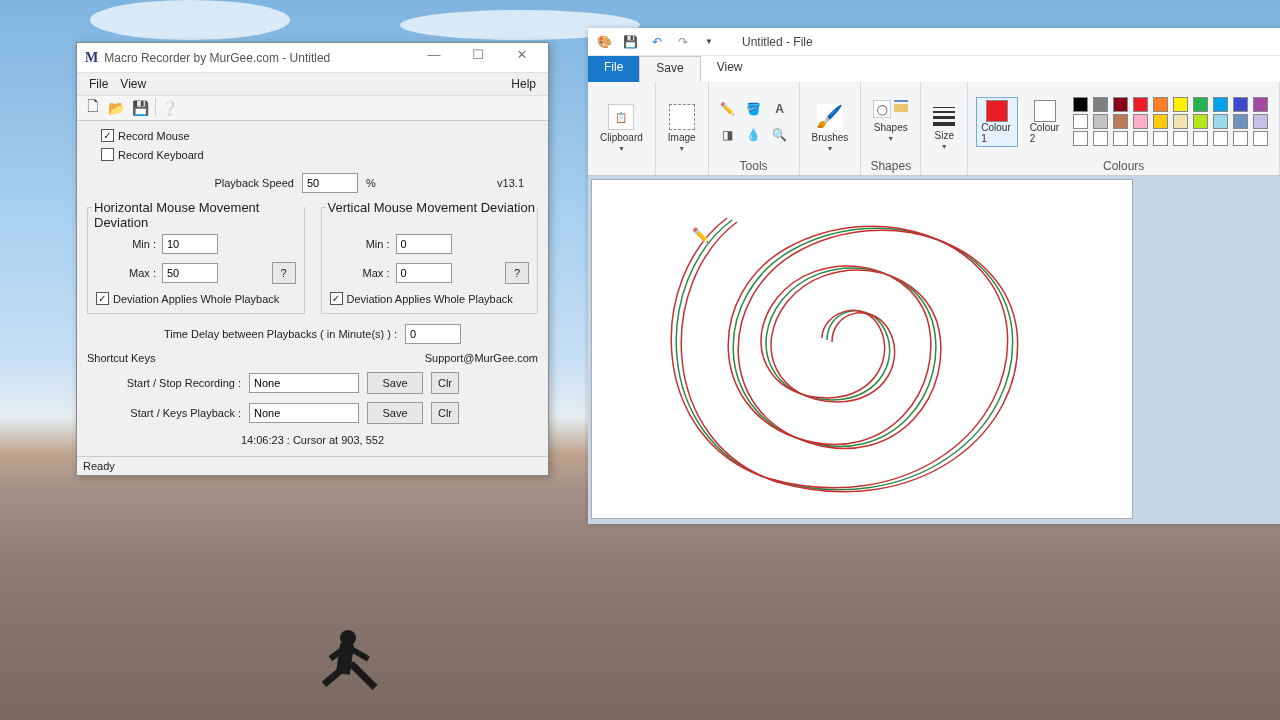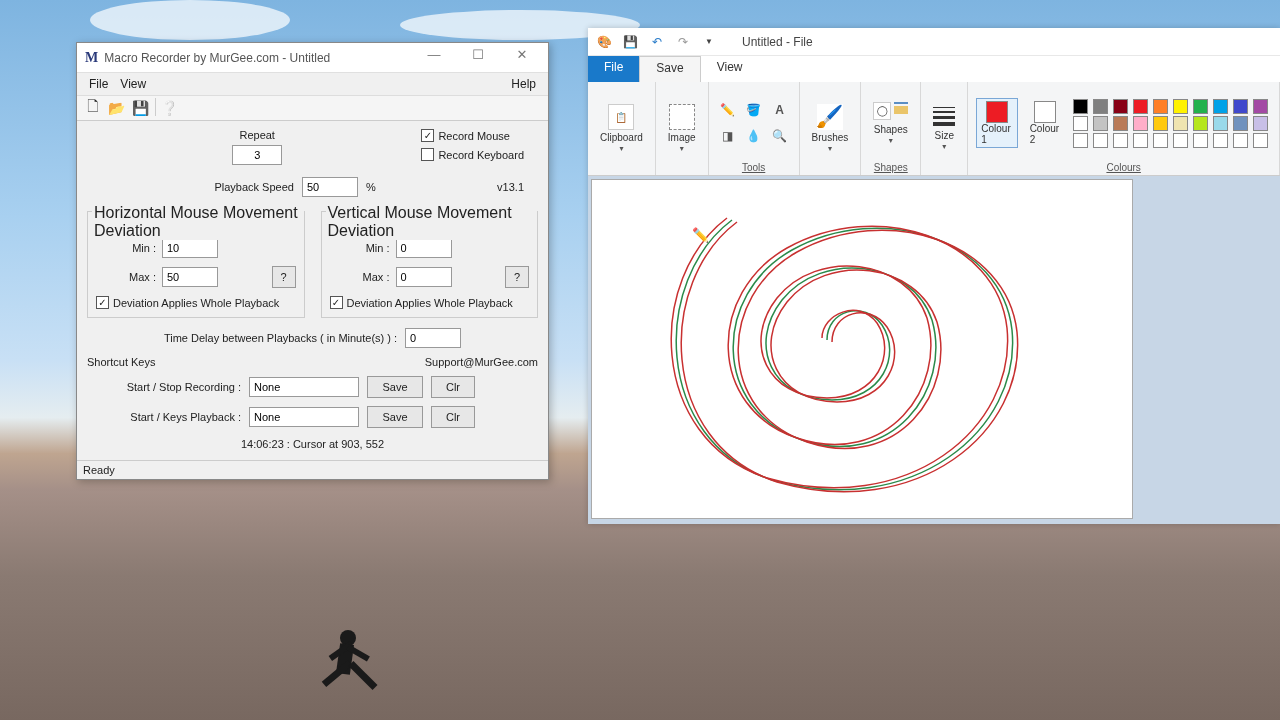--- a/index.html
+++ b/index.html
@@ -46,25 +46,25 @@
 .mr-blue-btn {
   width: 135px; height: 48px; border: 2px solid #0078d7; background: #f0f0f0;
   display: flex; align-items: center; justify-content: center; font-size: 12px;
 }
 .mr-txt { font-size: 11px; }
 .mr-input { border: 1px solid #999; background: #fff; height: 20px; padding: 0 4px; font-size: 11px; text-align: left; }
 .mr-input.c { text-align: center; }
 .mr-chk { display: flex; align-items: center; gap: 4px; font-size: 11px; }
 .mr-chk .box { width: 13px; height: 13px; border: 1px solid #555; background: #fff; display: flex; align-items: center; justify-content: center; font-size: 10px; color: #222; }
 .mr-fieldset { border: 1px solid #ccc; padding: 26px 8px 8px; font-size: 11px; position: relative; flex: 1; }
-.mr-fieldset .legend { position: absolute; top: -8px; left: 4px; background: #f0f0f0; padding: 0 2px; font-size: 16px; }
+.mr-fieldset .legend { position: absolute; top: -8px; left: 4px; background: #f0f0f0; padding: 0 2px; font-size: 13px; }
 .mr-fieldset .frow { display: flex; align-items: center; gap: 6px; margin-bottom: 8px; }
 .mr-qbtn { width: 24px; height: 22px; border: 1px solid #999; background: #e7e7e7; display: flex; align-items: center; justify-content: center; }
 .mr-smbtn { width: 56px; height: 22px; border: 1px solid #999; background: #e7e7e7; font-size: 11px; display: flex; align-items: center; justify-content: center; }
-.mr-smbtn.sm { width: 44px; }
+.mr-smbtn.sm { width: 28px; }
 .mr-status { border-top: 1px solid #ccc; padding: 3px 6px; font-size: 11px; background: #f0f0f0; }
 
 
 .paint-window {
   position: absolute; left: 588px; top: 28px; right: 0px;
   background: #fff; box-shadow: 0 0 6px rgba(0,0,0,0.2);
   font-size: 12px;
 }
 .paint-titlebar {
   height: 28px; background: #fff; display: flex; align-items: center; padding: 0 8px;
@@ -76,21 +76,21 @@
 .paint-tabs { display: flex; height: 26px; }
 .paint-tab { padding: 4px 16px; font-size: 12px; color: #333; }
 .paint-tab.file { background: #1979ca; color: #fff; }
 .paint-tab.active { border: 1px solid #ccc; border-bottom: none; background: #f5f5f5; }
 .paint-ribbon {
   background: #f4f5f6; border-bottom: 1px solid #ccc; display: flex;
   height: 94px; align-items: stretch;
 }
 .rgrp { border-right: 1px solid #d8d8d8; display: flex; flex-direction: column; align-items: center; padding: 4px 8px 2px; position: relative; }
 .rgrp .gtop { flex: 1; display: flex; align-items: center; gap: 6px; }
-.rgrp .glabel { font-size: 10px; color: #555; padding-top: 2px; text-decoration: underline; }
+.rgrp .glabel { font-size: 12px; color: #555; padding-top: 2px; }
 .rgrp .vbtn { display: flex; flex-direction: column; align-items: center; font-size: 10px; color: #333; padding: 2px 4px; cursor: default; }
 .rgrp .vbtn .ic { width: 26px; height: 26px; border: 1px solid #ccc; background: #fff; margin-bottom: 2px; display: flex; align-items: center; justify-content: center; }
 .dropdown-caret { font-size: 8px; margin-top: 1px; color: #555; }
 .tool-grid { display: grid; grid-template-columns: repeat(3, 22px); grid-template-rows: 22px 22px; gap: 4px; }
 .tool-grid .t { width: 22px; height: 22px; display: flex; align-items: center; justify-content: center; color: #555; }
 .size-lines { width: 22px; display: flex; flex-direction: column; gap: 3px; align-items: center; }
 .size-lines div { background: #333; width: 22px; }
 .colour-active { border: 1px solid #7aa7d6; background: #e5f1fb; padding: 3px; }
 .swatch { width: 13px; height: 13px; border: 1px solid #888; display: inline-block; }
 .palette { display: grid; grid-template-columns: repeat(10, 18px); gap: 2px; }
@@ -132,24 +132,20 @@
     <span class="tbtn">🗋</span>
     <span class="tbtn">📂</span>
     <span class="tbtn">💾</span>
     <span style="border-left:1px solid #ccc;height:18px"></span>
     <span class="tbtn">❔</span>
   </div>
 
   <div class="mr-body">
 
     <div class="mr-row" style="align-items:flex-start;padding:0 14px">
-      <div style="flex:1;text-align:center">
-        <div class="mr-txt">Repeat</div>
-        <input class="mr-input c" style="width: 50px; margin-top: 4px;" value="3">
-      </div>
       <div style="display:flex;flex-direction:column;gap:6px">
         <label class="mr-chk">
             <span class="box">✓</span>
             <span>Record Mouse</span>
           </label>
         <label class="mr-chk">
             <span class="box"></span>
             <span>Record Keyboard</span>
           </label>
       </div>

